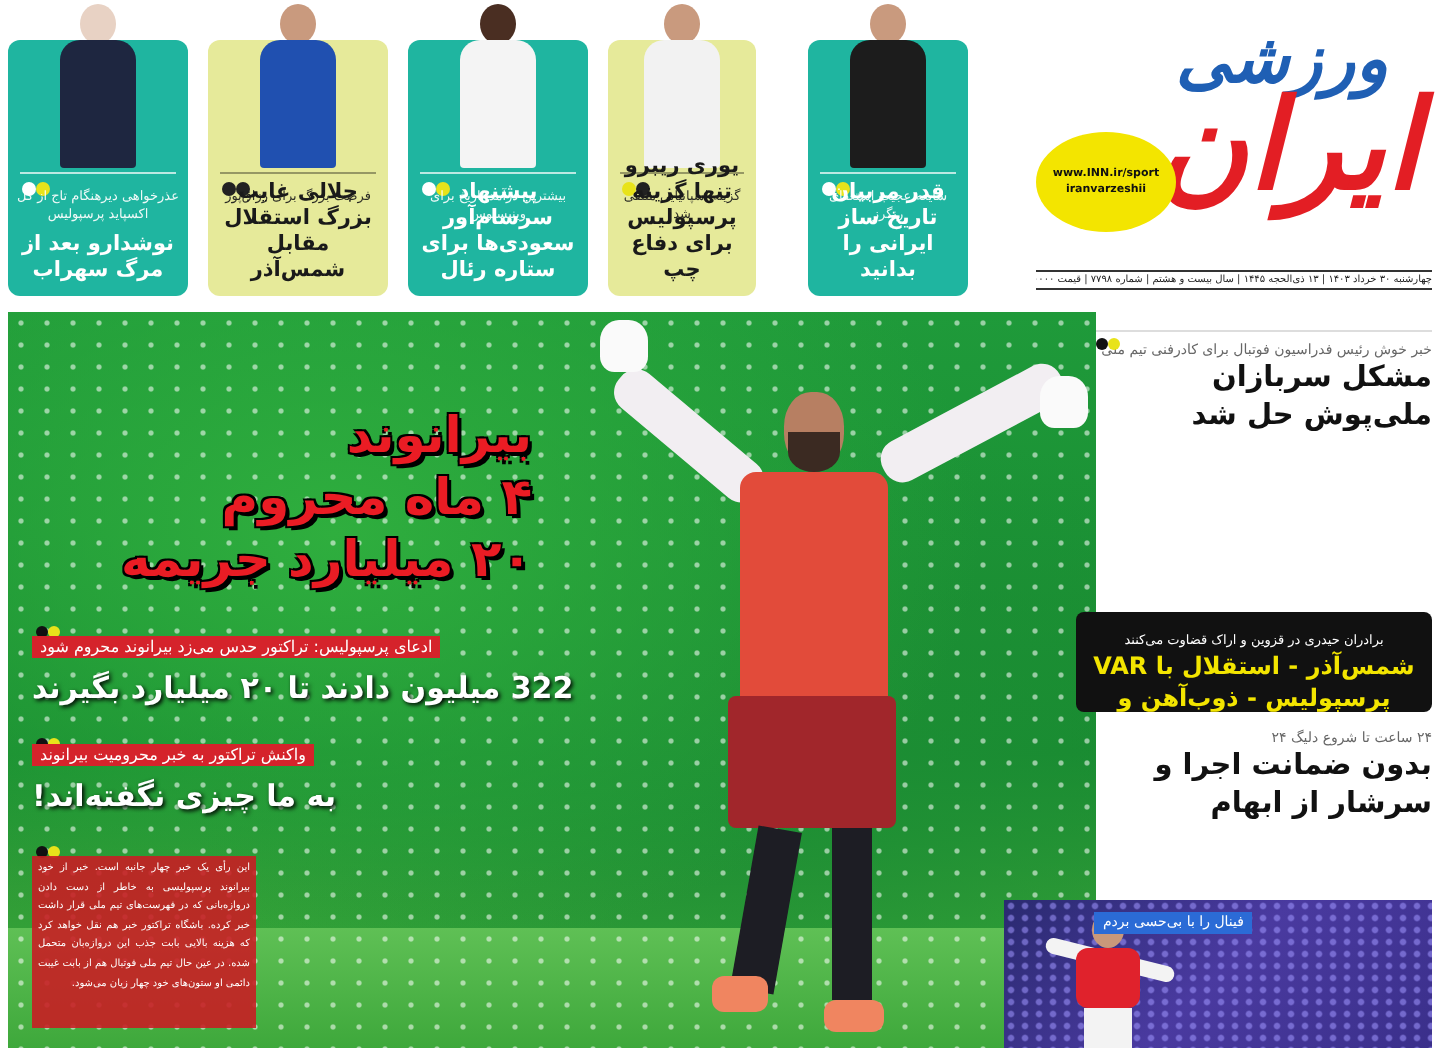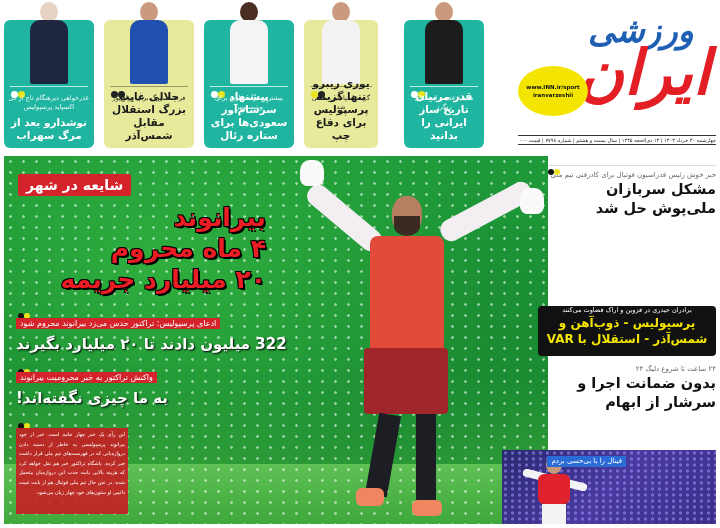--- a/index.html
+++ b/index.html
@@ -138,21 +138,21 @@
   .side .kick { font-size: 7px; color: #666; line-height: 10px; }
   .side .head { font-weight: bold; color: #111; font-size: 14.5px; line-height: 19px; }
   .side .sep { position: relative; height: 8px; border-bottom: 1px solid #ddd; margin: 2px 0 4px; }
   .side .sep .dot { position: absolute; left: 0; top: 2px; }
   .side .sep .dot span { display: inline-block; width: 6px; height: 6px; border-radius: 50%; }
   .side .sep .dot .y { background: #e8e31a; }
   .side .sep .dot .k { background: #111; }
 
   .blackbox {
     position: absolute; right: 4px; top: 306px; width: 178px; height: 50px;
-    background: #111; border-radius: 4px; text-align: center; padding-top: 0;
+    background: #111; border-radius: 4px; text-align: center; padding-top: 10px;
   }
   .blackbox .kick { color: #fff; font-size: 6.5px; line-height: 9px; }
   .blackbox .head { color: #f3e500; font-weight: bold; font-size: 12px; line-height: 16px; }
 
   .side2 { position: absolute; right: 4px; top: 358px; width: 168px; text-align: right; }
   .side2 .kick { font-size: 7px; color: #666; line-height: 10px; }
   .side2 .head { font-weight: bold; color: #111; font-size: 14.5px; line-height: 19px; }
 
   .promo {
     position: absolute; right: 4px; top: 450px; width: 214px; height: 74px;
@@ -263,21 +263,20 @@
     <div class="shirt"></div>
     <div class="head"></div>
       <div class="beard"></div>
     <div class="shorts"></div>
     <div class="leg-l"></div>
       <div class="leg-r"></div>
     <div class="boot-l"></div>
       <div class="boot-r"></div>
   </div>
 
-  <div class="rumor-tag">شایعه در شهر</div>
   <div class="main-headline">
     <div>بیرانوند</div>
     <div>۴ ماه محروم</div>
     <div>۲۰ میلیارد جریمه</div>
   </div>
 
   <div class="mini-bullet" style="top:148px;"><span class="y"></span><span class="k"></span></div>
   <div class="sub-kicker" style="top:162px;">ادعای پرسپولیس: تراکتور حدس می‌زد بیرانوند محروم شود</div>
   <div class="sub-head" style="top:178px;">322 میلیون دادند تا ۲۰ میلیارد بگیرند</div>
 
@@ -294,22 +293,22 @@
       <div class="dot"><span class="y"></span><span class="k"></span></div>
     </div>
   <div>
     <div class="kick">خبر خوش رئیس فدراسیون فوتبال برای کادرفنی تیم ملی</div>
     <div class="head">مشکل سربازان ملی‌پوش حل شد</div>
   </div>
 </div>
 
 <div class="blackbox">
   <div class="kick">برادران حیدری در قزوین و اراک قضاوت می‌کنند</div>
+  <div class="head">شمس‌آذر - استقلال با VAR</div>
   <div class="head">پرسپولیس - ذوب‌آهن و</div>
-  <div class="head">شمس‌آذر - استقلال با VAR</div>
 </div>
 
 <div class="side2">
   <div style="margin-top:6px;">
     <div class="kick">۲۴ ساعت تا شروع دلیگ ۲۴</div>
     <div class="head">بدون ضمانت اجرا و سرشار از ابهام</div>
   </div>
 </div>
 
 <div class="promo">

